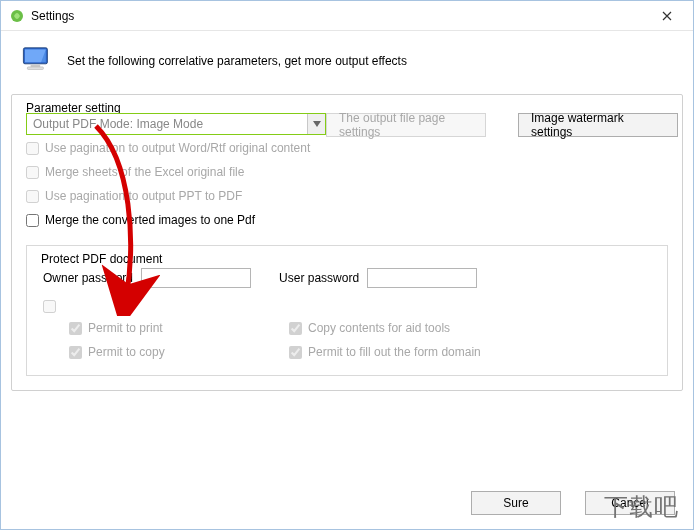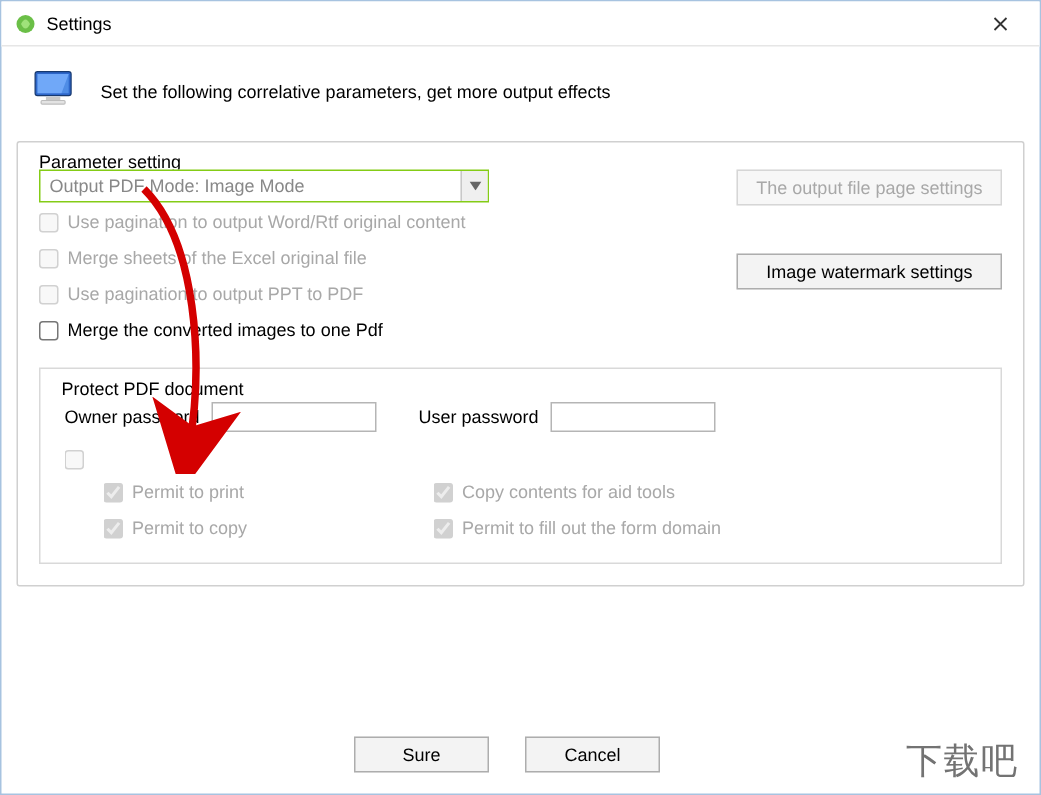--- a/index.html
+++ b/index.html
@@ -94,21 +94,21 @@
     border-left: 1px solid #c8c8c8;
     display: flex; align-items: center; justify-content: center;
     margin-left: auto;
     background: #efefef;
   }
   .combo .arrow svg { width: 8px; height: 6px; }
 
   .right-buttons {
     margin-left: auto;
     display: flex;
-    flex-direction: column;
+    flex-direction: row;
     gap: 32px;
   }
   .btn {
     border: 1px solid #adadad;
     background: #f3f3f3;
     height: 24px;
     min-width: 160px;
     padding: 0 12px;
     display: inline-flex;
     align-items: center;
@@ -168,21 +168,21 @@
     display: grid;
     grid-template-columns: 200px 1fr;
     row-gap: 10px;
     column-gap: 20px;
   }
 
   .footer {
     margin-top: auto;
     padding: 10px 18px 14px 0;
     display: flex;
-    justify-content: center;
+    justify-content: flex-end;
     gap: 24px;
   }
 
   .watermark {
     position: absolute;
     right: 14px;
     bottom: 6px;
     color: #737373;
     font-size: 24px;
     letter-spacing: 1px;

